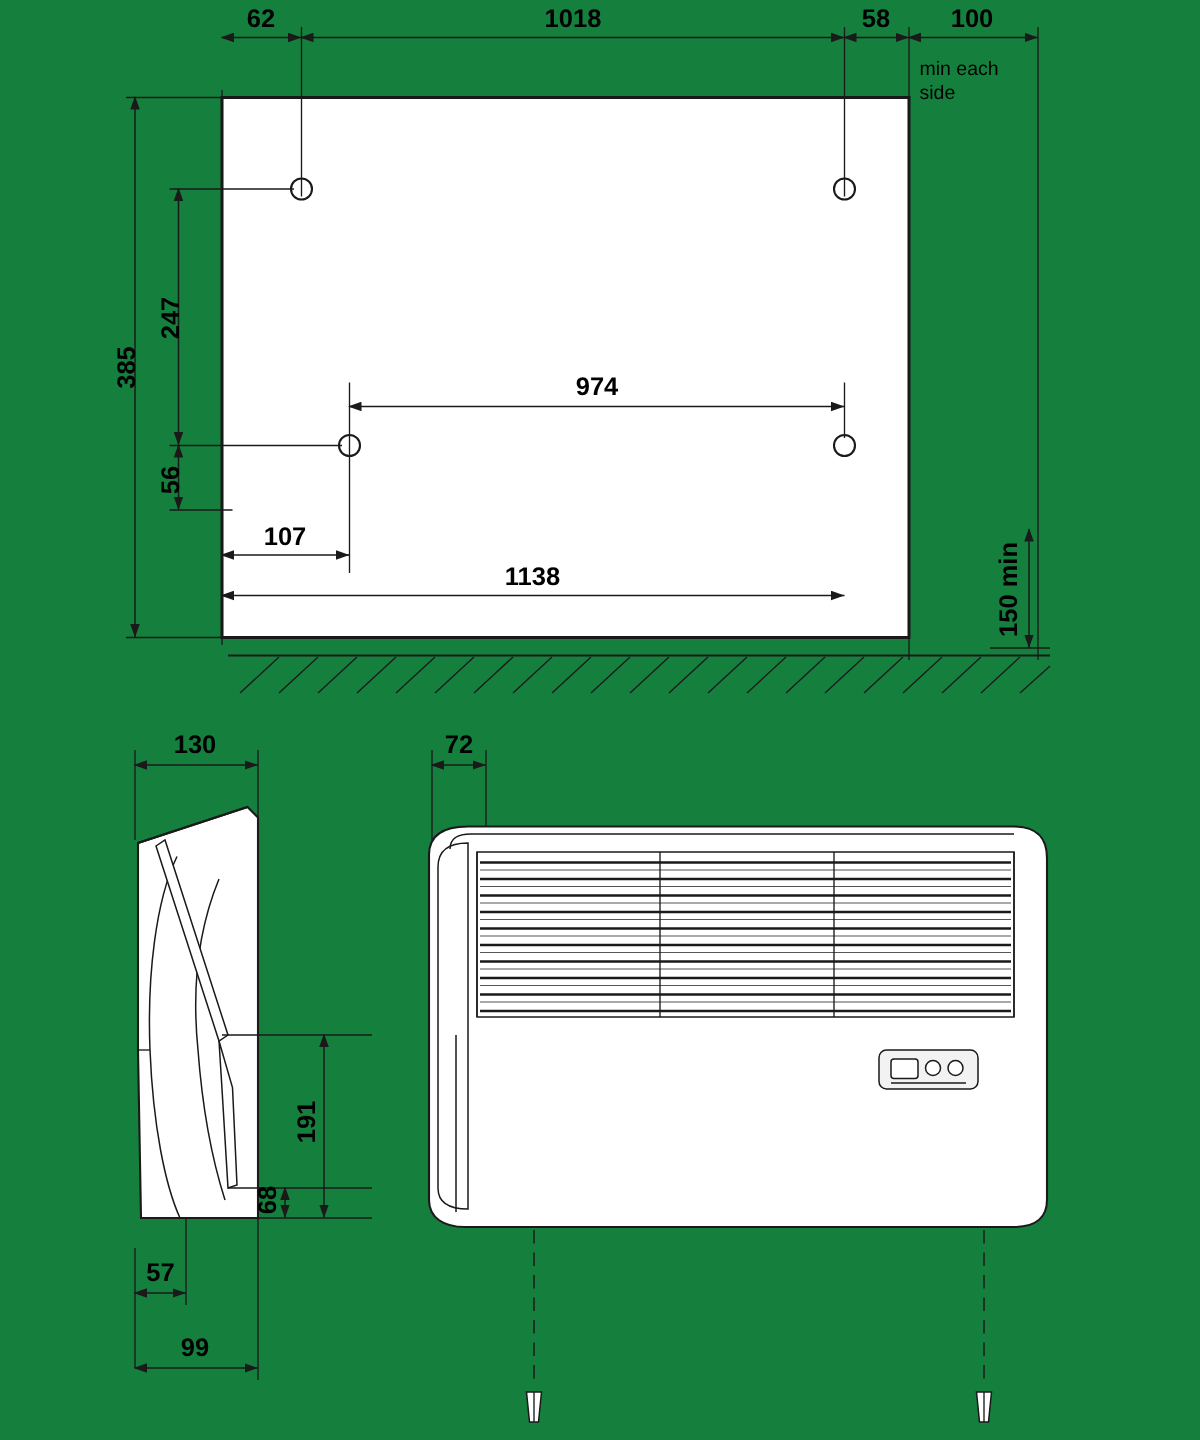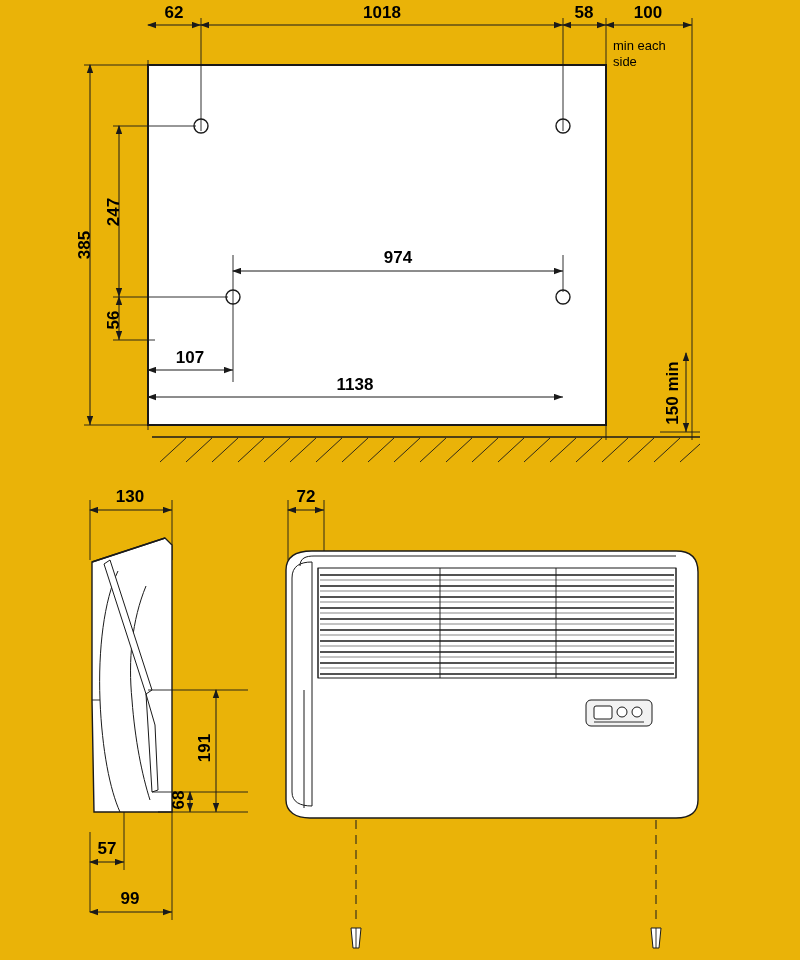--- a/index.html
+++ b/index.html
@@ -9,21 +9,21 @@
   }
   body {
     font-family: "Liberation Sans", sans-serif;
     color: #000000;
   }
   #stage {
     position: relative;
     width: 800px;
     height: 960px;
     overflow: hidden;
-    background: #eab308;
+    background: #15803d;
   }
   #stage svg {
     position: absolute;
     left: 0;
     top: 0;
   }
   .dim-text {
     font-family: "Liberation Sans", sans-serif;
     font-size: 17px;
     font-weight: bold;

